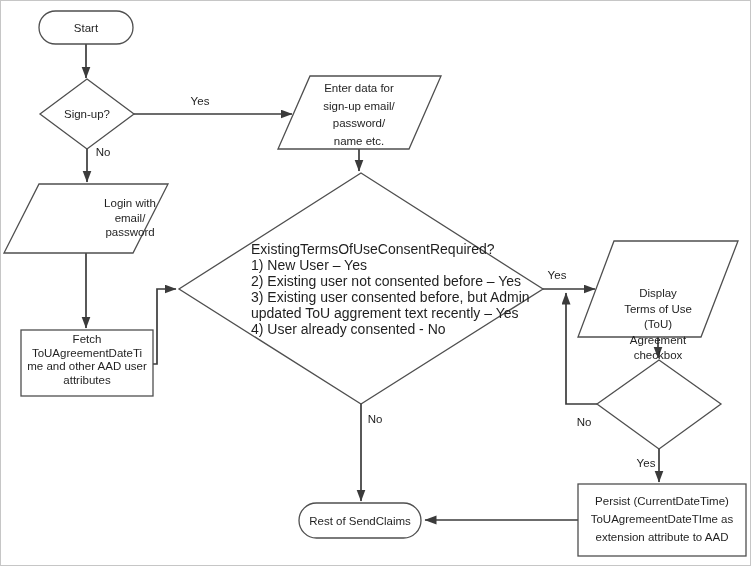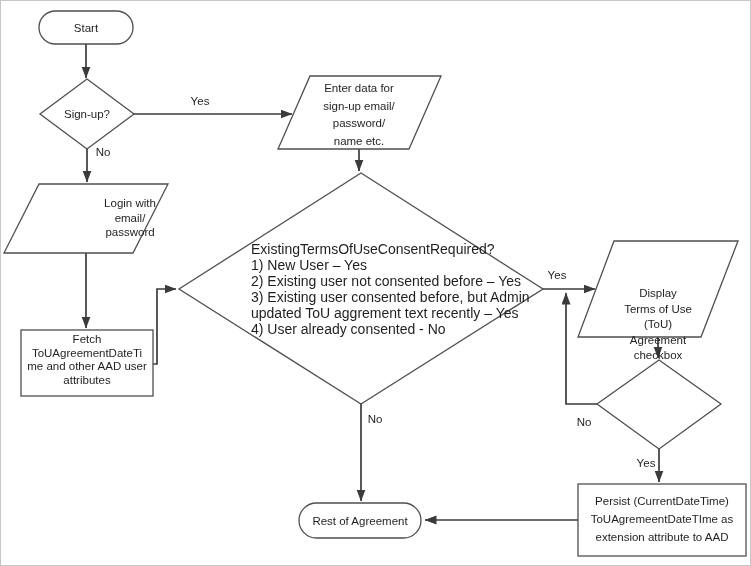--- a/index.html
+++ b/index.html
@@ -113,21 +113,21 @@
 updated ToU aggrement text recently – Yes
 4) User already consented - No</div>
   <div class="lbl lh155" style="left:657px; top:288px;margin-top:36px;">Display
 Terms of Use
 (ToU)
 Agreement
 checkbox</div>
   <div class="lbl lh180" style="left:661px; top:518px;text-align:center;">Persist (CurrentDateTime)
 ToUAgremeentDateTIme as
 extension attribute to AAD</div>
-  <div class="lbl" style="left:359px; top:520px;">Rest of Agreement</div>
+  <div class="lbl" style="left:359px; top:520px;">Rest of SendClaims</div>
 
   <div class="lbl" style="left:199px; top:100px;">Yes</div>
   <div class="lbl" style="left:102px; top:151px;">No</div>
   <div class="lbl" style="left:556px; top:274px;">Yes</div>
   <div class="lbl" style="left:374px; top:418px;">No</div>
   <div class="lbl" style="left:645px; top:462px;">Yes</div>
   <div class="lbl" style="left:583px; top:421px;">No</div>
 
 </div>
 

